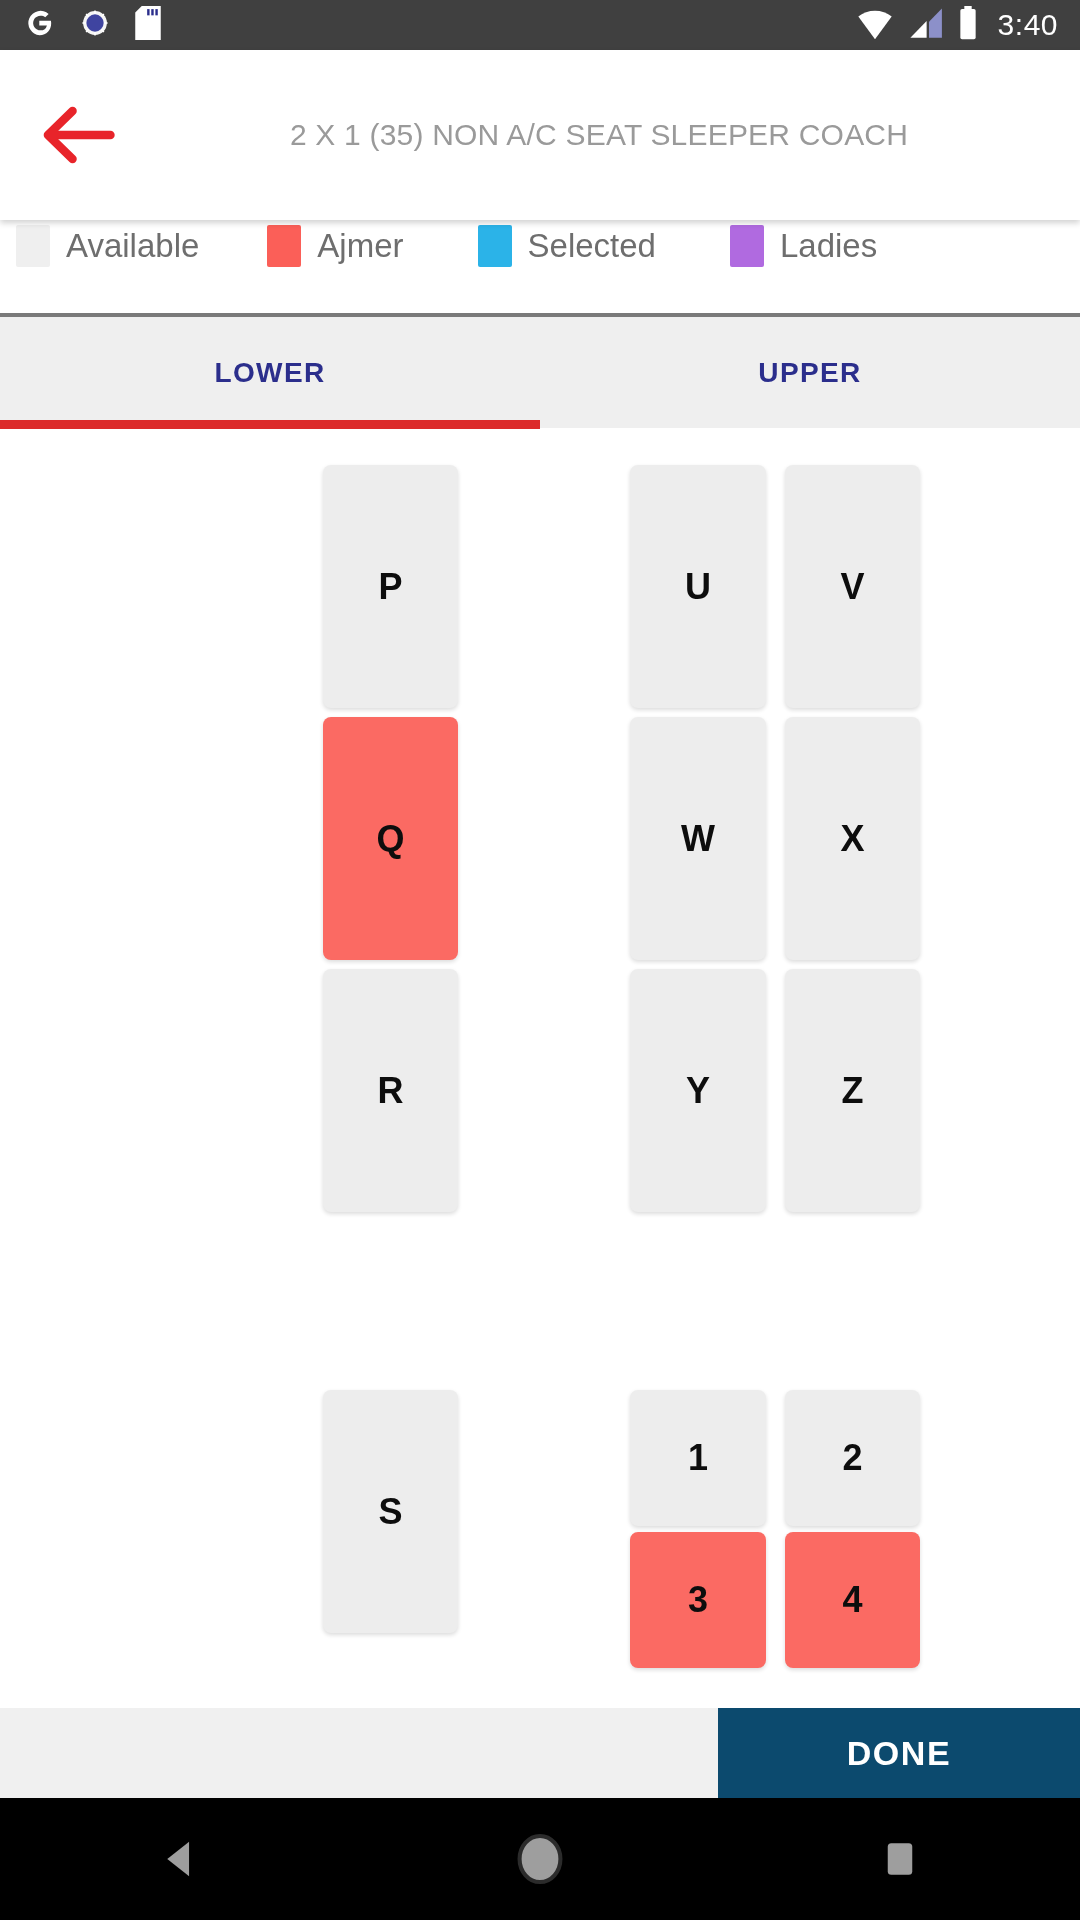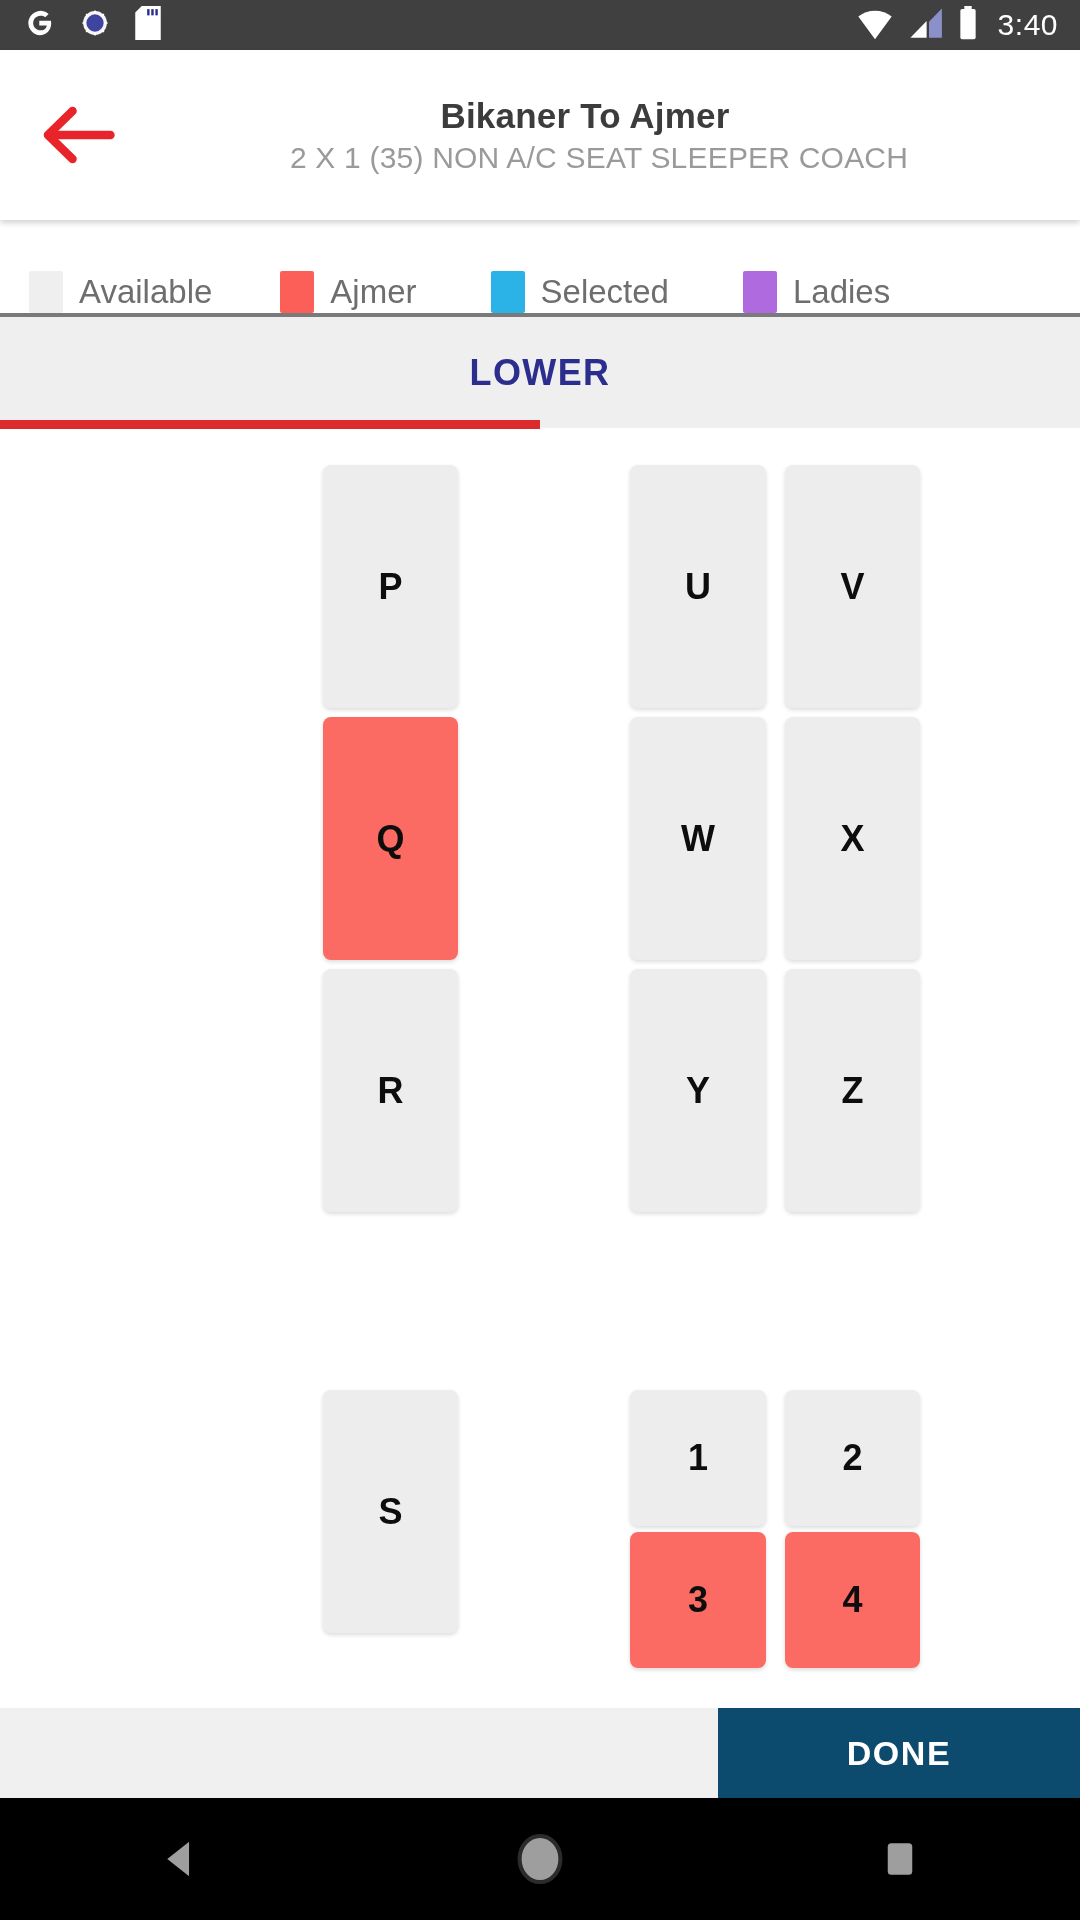--- a/index.html
+++ b/index.html
@@ -49,22 +49,22 @@
     font-size:30px; font-weight:400; color:#9a9a9a; letter-spacing:.2px;margin-left:28px;
   }
   #journey-info{
     font-size:28px; font-weight:bold; color:#5a5a5a; letter-spacing:.2px;
   }
 
   
   #legend-row{
     position:absolute; left:0; top:225px; width:968px; height:88px;
     background:#fff;
-    display:flex; align-items:flex-end;
-    padding-left:29px; padding-right:10px;
+    display:flex; align-items:flex-start;
+    padding-left:16px; padding-right:10px;
   }
   .legend-item{ display:flex; align-items:center; }
   .legend-swatch{
     width:34px; height:42px; border-radius:2px; flex:0 0 auto;
   }
   .legend-label{
     font-size:33px; color:#6e6e6e; margin-left:16px; white-space:nowrap;
   }
   #legend-item-available{ margin-right:68px; }
   #legend-item-booked{ margin-right:74px; }
@@ -77,21 +77,21 @@
 
   
   #tab-bar{
     position:absolute; left:0; top:317px; width:1080px; height:111px;
     background:#EFEFEF;
     display:flex;
   }
   .tab{
     flex:1 1 50%;
     display:flex; align-items:center; justify-content:center;
-    font-size:36px; font-weight:bold; letter-spacing:1.4px;
+    font-size:28px; font-weight:bold; letter-spacing:1.4px;
     color:#2B2E8C;
   }
   #tab-indicator{
     position:absolute; left:0; top:420px; width:540px; height:9px;
     background:#DC2B2B;
   }
 
   
   #seat-area{
     position:absolute; left:0; top:429px; width:1080px; height:1279px;
@@ -190,21 +190,20 @@
 </div>
 
 <div id="header-card">
   <div id="back-button">
     <svg width="74" height="58" viewBox="0 0 40 30">
       <path d="M16.5 2 3.2 15 16.5 28" stroke="#E8242A" stroke-width="4.6" fill="none" stroke-linecap="round" stroke-linejoin="round"></path>
       <line x1="4.2" y1="15" x2="37" y2="15" stroke="#E8242A" stroke-width="4.6" stroke-linecap="round"></line>
     </svg>
   </div>
   <div id="header-texts">
-    <div id="route-title">Bikaner To Ajmer</div>
     <div id="coach-type">2 X 1 (35) NON A/C SEAT SLEEPER COACH</div>
   </div>
 </div>
 
 <div id="legend-row">
   <div class="legend-item" id="legend-item-available">
     <span class="legend-swatch" style="background:#EFEFEF;"></span>
     <span class="legend-label">Available</span>
   </div>
   <div class="legend-item" id="legend-item-booked">
@@ -217,20 +216,21 @@
   </div>
   <div class="legend-item" id="legend-item-ladies">
     <span class="legend-swatch" style="background:#B06AE0;"></span>
     <span class="legend-label">Ladies</span>
   </div>
 </div>
 <div id="legend-divider"></div>
 
 <div id="tab-bar">
   <div class="tab" style="color: rgb(43, 46, 140);">LOWER</div>
+  <div class="tab" style="color: rgb(43, 46, 140);">UPPER</div>
 </div>
 <div id="tab-indicator" style="background: rgb(220, 43, 43);"></div>
 
 <div id="seat-area">
     <div class="seat available" style="left: 323px; top: 36px; width: 135px; height: 243px;">
       <span>P</span>
     </div>
     <div class="seat available" style="left: 630px; top: 36px; width: 136px; height: 243px;">
       <span>U</span>
     </div>

